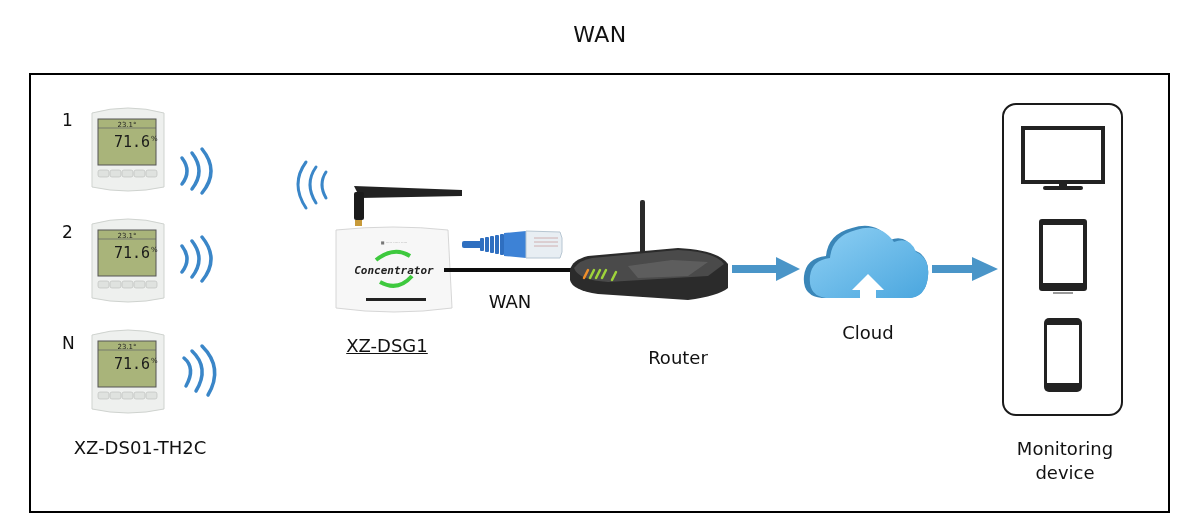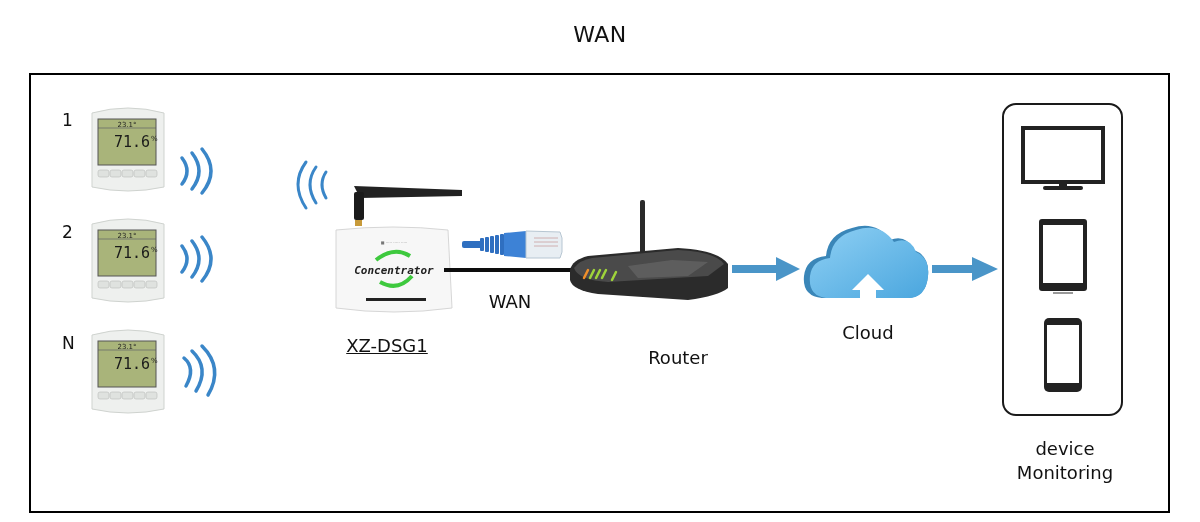--- a/index.html
+++ b/index.html
@@ -94,20 +94,21 @@
 </div>
 <div class="abs waves" style="left:180px;top:346px;">
   <svg width="44" height="50" viewBox="0 0 44 50" fill="none" stroke="#3a86c8" stroke-width="3.5" stroke-linecap="round">
     <path d="M4 12 Q16 22 6 40"></path>
       <path d="M12 5 Q30 22 16 45"></path>
       <path d="M22 0 Q44 22 28 49"></path>
   </svg>
 </div>
 
 <div class="abs lbl" style="left:40px;top:436px;width:200px;">
+  <div>XZ-DS01-TH2C</div>
 </div>
 
 <div class="abs" style="left:292px;top:162px;width:36px;height:50px;">
   <svg width="36" height="50" viewBox="0 0 36 50" fill="none" stroke="#3a86c8" stroke-width="3" stroke-linecap="round">
     <path d="M34 10 Q26 22 34 36"></path>
       <path d="M24 5 Q12 22 24 41"></path>
       <path d="M14 0 Q-2 22 14 46"></path>
   </svg>
 </div>
 
@@ -215,15 +216,15 @@
   </svg>
 </div>
 <div class="abs" style="left:1042px;top:316px;width:42px;height:78px;">
   <svg width="42" height="78" viewBox="0 0 42 78">
     <rect x="2" y="2" width="38" height="74" rx="5" fill="#222"></rect>
     <rect x="5" y="9" width="32" height="58" fill="#fff"></rect>
   </svg>
 </div>
 
 <div class="abs lbl" style="left:990px;top:437px;width:150px;">
+  <div>Monitoring</div>
   <div>device</div>
-  <div>Monitoring</div>
 </div>
 
 </body></html>

